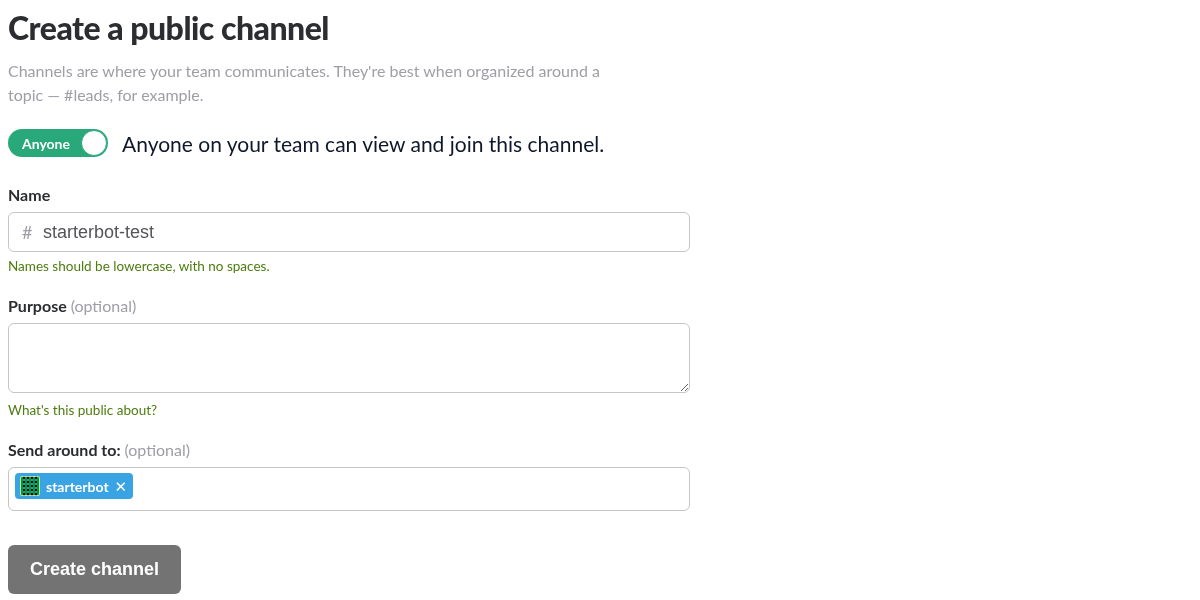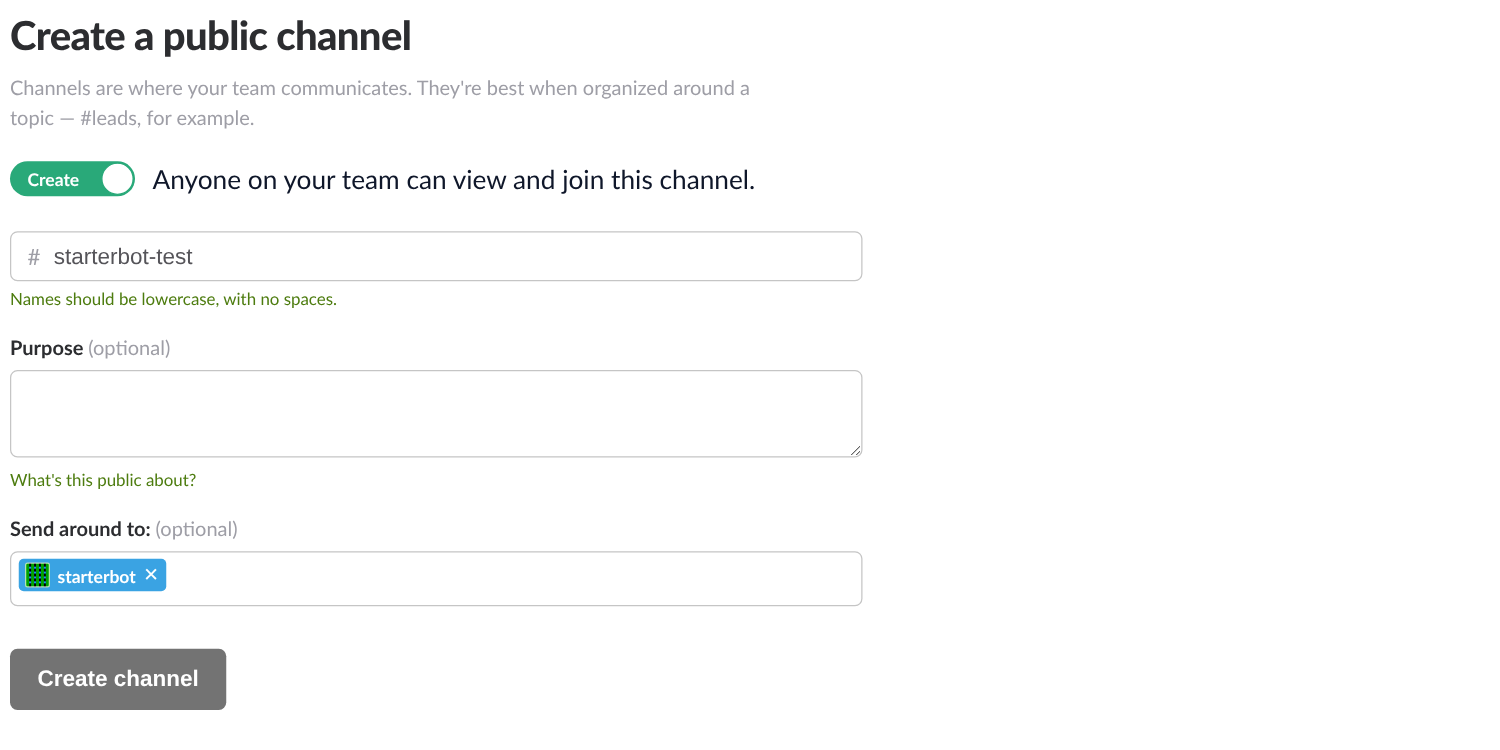--- a/index.html
+++ b/index.html
@@ -161,27 +161,28 @@
 </head>
 <body>
 
 
 
 <h1>Create a public channel</h1>
 <p class="subtitle">Channels are where your team communicates. They're best when organized around a topic — #leads, for example.</p>
 
 <div class="toggle-row">
   <div class="toggle">
-    <span class="toggle-label">Create</span>
+    <span class="toggle-label">Anyone</span>
     <span class="toggle-knob"></span>
   </div>
   <span class="toggle-desc">Anyone on your team can view and join this channel.</span>
 </div>
 
 <div class="section">
+  <div class="field-label">Name</div>
   <div class="input-row">
     <span class="hash-prefix">#</span>
     <input type="text" class="name-input" value="starterbot-test" style="">
   </div>
   <div class="helper">Names should be lowercase, with no spaces.</div>
 </div>
 
 <div class="section">
   <div class="field-label">
     <span>Purpose</span>

